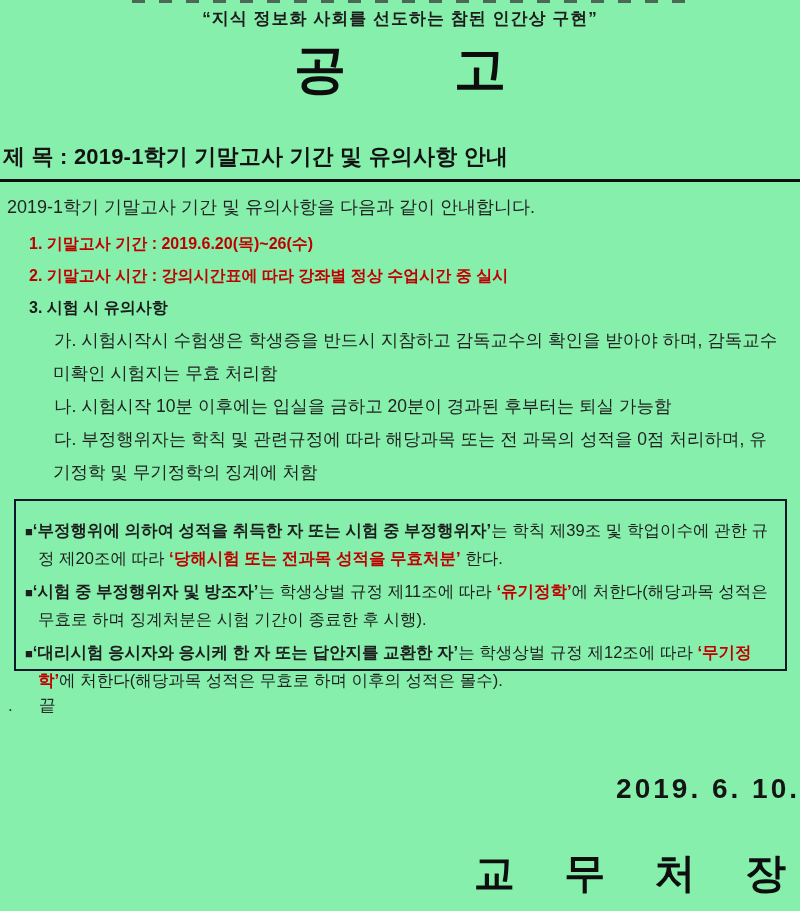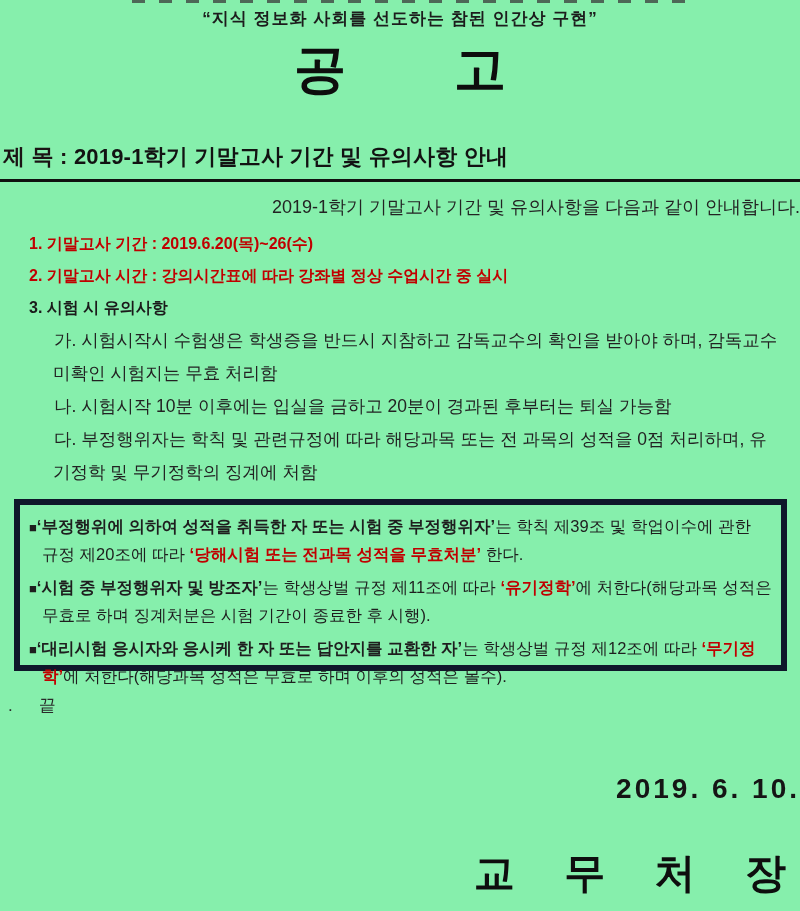--- a/index.html
+++ b/index.html
@@ -21,29 +21,29 @@
   .notice-title{
     margin-top:10px;display:flex;justify-content:center;gap:108px;
     font-size:52px;font-weight:700;color:#0d0d0d;line-height:58px;
   }
   .subject{
     margin-top:44px;border-bottom:3px solid #101010;
     padding:0 12px 7px 3px;font-size:22px;font-weight:700;color:#121212;
     letter-spacing:.2px;white-space:nowrap;
   }
   .subject .label{color:#1b1414;}
-  .intro{margin-top:13px;padding-left:7px;font-size:18px;color:#232323;text-align:right;}
+  .intro{margin-top:13px;padding-left:7px;font-size:18px;color:#232323;}
   .list{margin-top:9px;padding-left:29px;}
   .list-item{font-size:16px;font-weight:700;line-height:32px;white-space:nowrap;}
   .red{color:#c00000;}
   .sub-line{padding-left:54px;font-size:17.5px;line-height:33px;color:#222;white-space:nowrap;}
   .sub-cont{padding-left:53px;}
   .warning-box{
-    margin:10px 13px 0 14px;border:6px solid #0f172a;
-    padding:8px 9px 6px 9px;box-sizing:border-box;height:172px;
+    margin:10px 13px 0 14px;border:2px solid #0f172a;
+    padding:16px 9px 6px 9px;box-sizing:border-box;height:172px;
   }
   .bullet{
     font-size:16.5px;line-height:26px;color:#1e1e1e;
     padding-left:13px;text-indent:-13px;margin-bottom:7px;
   }
   .bullet .marker{font-weight:700;font-size:13px;}
   .bullet .b{font-weight:700;}
   .bullet .r{font-weight:700;color:#c00000;}
   .closing{margin-top:23px;padding-left:8px;font-size:17px;color:#2a2a2a;}
   .closing .txt{margin-left:26px;}

